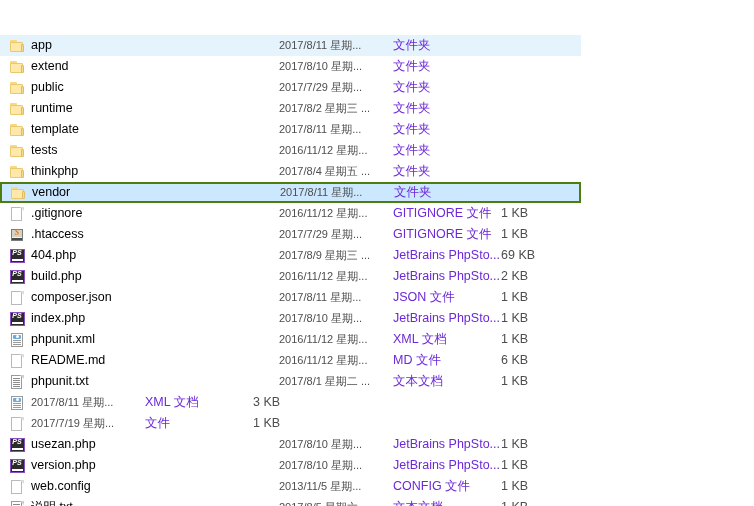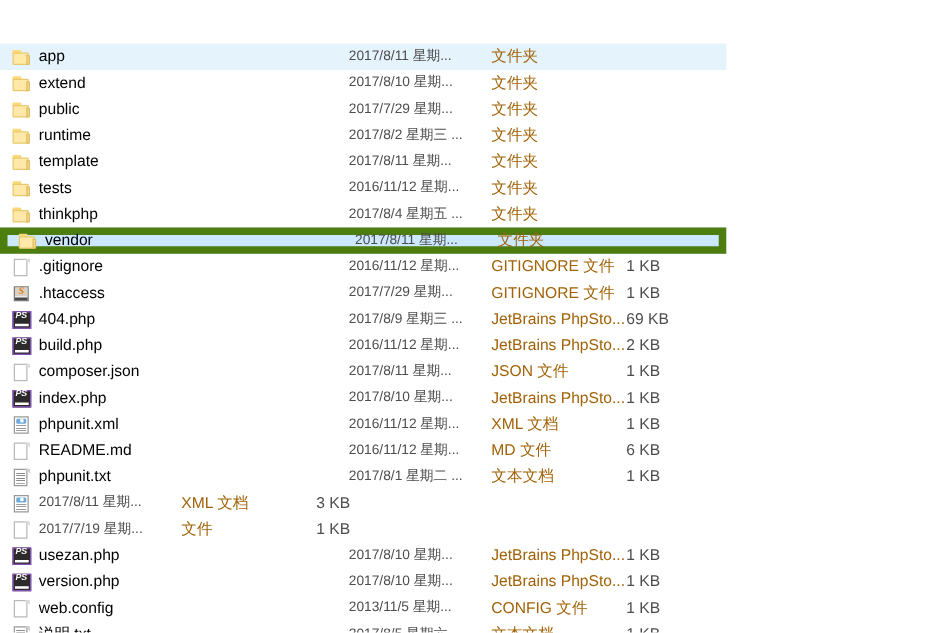--- a/index.html
+++ b/index.html
@@ -34,21 +34,21 @@
     padding-left: 0px;
   }
 
   .row.hovered {
     background: #e5f3fd;
     border: 1px solid #e5f3fd;
   }
 
   .row.selected {
     background: #cce8ff;
-    border: 6px solid #4d7c0f;
+    border: 2px solid #4d7c0f;
   }
 
   .cell-icon {
     width: 30px;
     min-width: 30px;
     display: flex;
     align-items: center;
     justify-content: center;
     padding-left: 2px;
     box-sizing: border-box;
@@ -71,21 +71,21 @@
     color: #4d4d4d;
     white-space: nowrap;
     overflow: hidden;
     line-height: 19px;
   }
 
   .cell-type {
     flex: 0 0 108px;
     width: 108px;
     font-size: 12.5px;
-    color: #a16207;
+    color: #6d28d9;
     white-space: nowrap;
     overflow: hidden;
     line-height: 19px;
   }
 
   .cell-size {
     flex: 0 0 62px;
     width: 62px;
     font-size: 12.5px;
     color: #4d4d4d;

